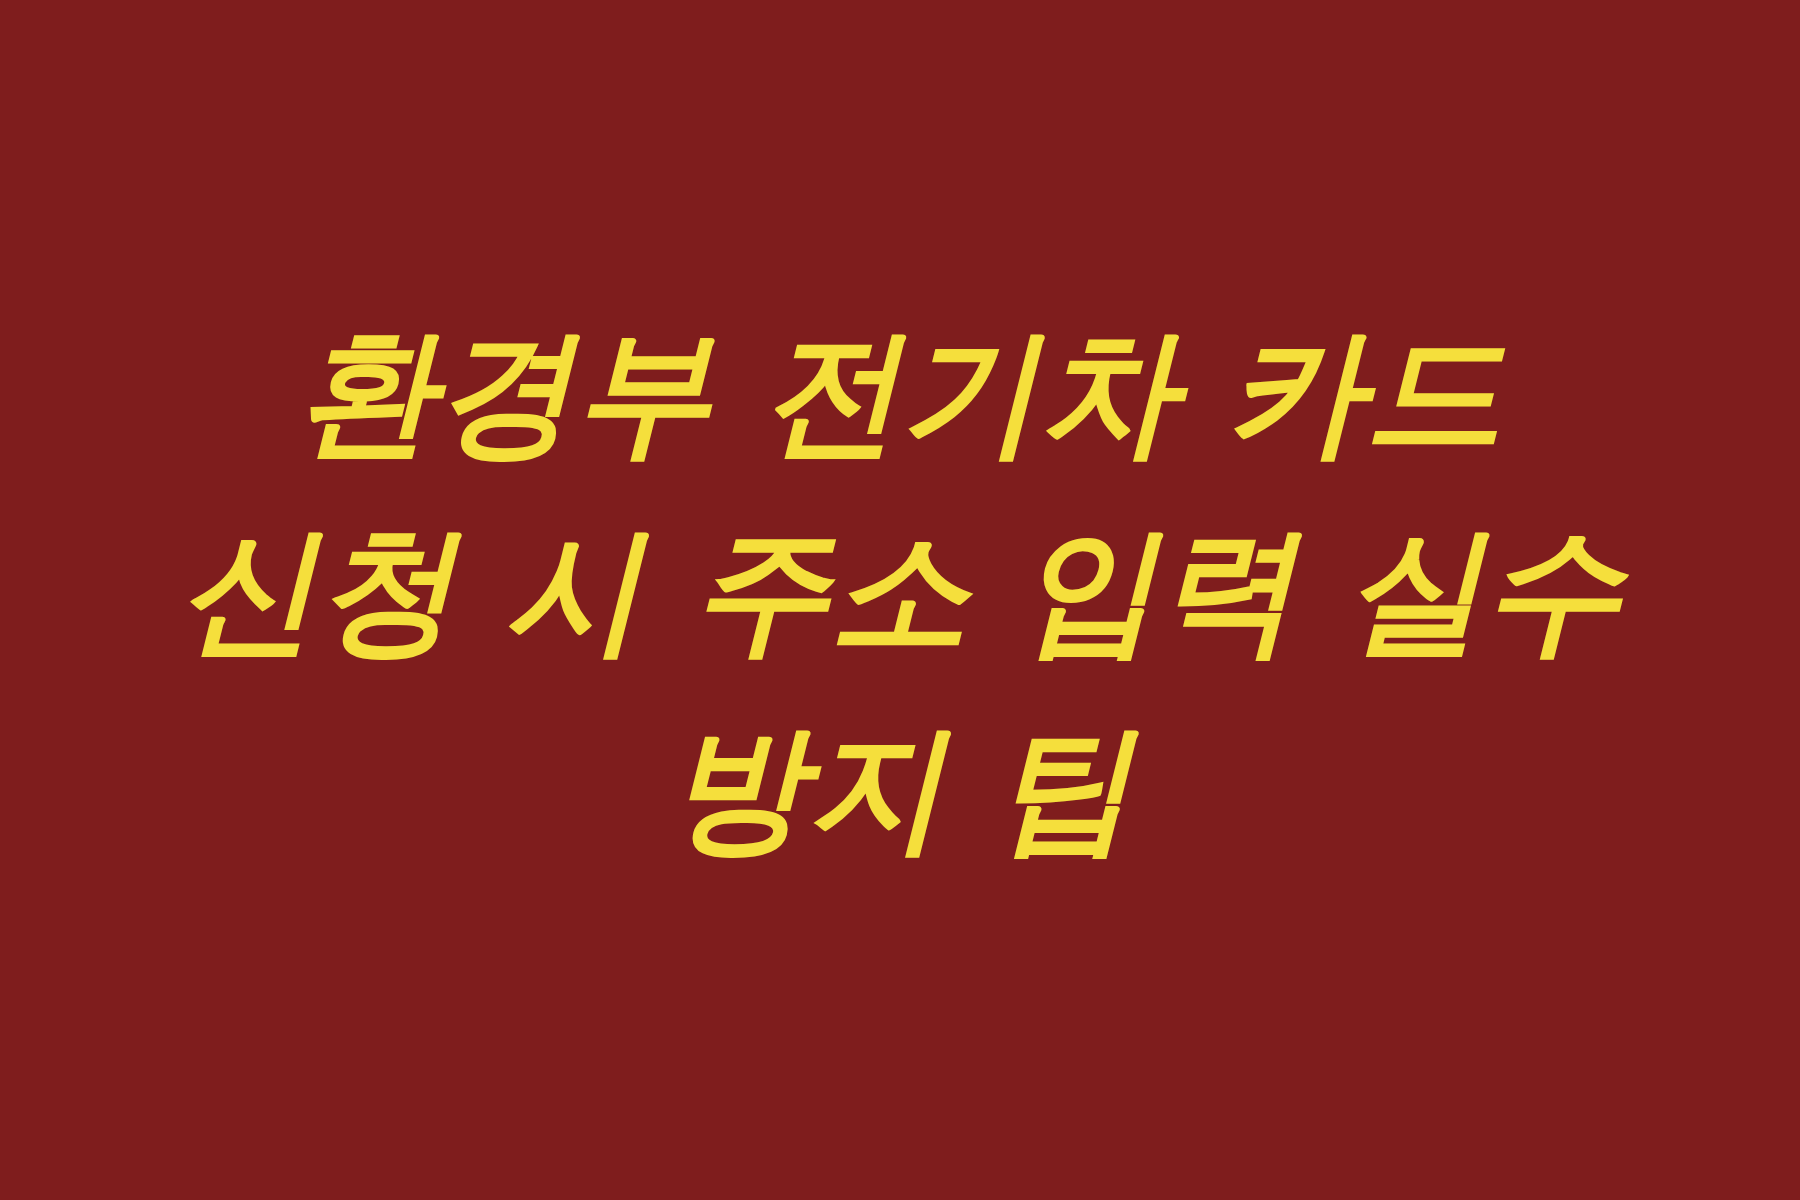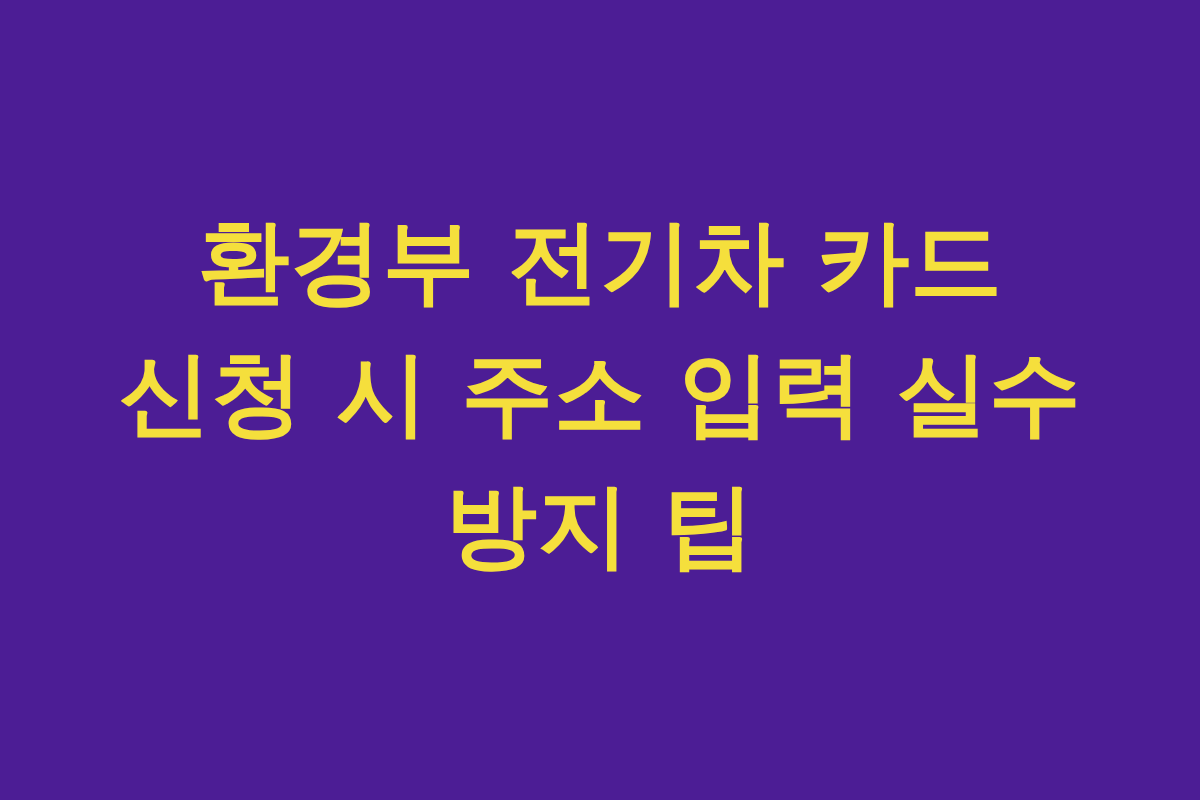--- a/index.html
+++ b/index.html
@@ -44,21 +44,21 @@
     font-weight: 700;
     letter-spacing: 0.5px;
     word-break: keep-all;
     white-space: pre-line;
     text-rendering: optimizeLegibility;
   }
 </style>
 </head>
 <body>
 
-<div class="thumbnail-card" style="background-color: #4c1d95;">
+<div class="thumbnail-card" style="background-color: #7f1d1d; font-style: italic;">
 
   <div class="title-block">
 
     <h1 class="title-text" style="color: rgb(245, 223, 60);">환경부 전기차 카드 신청 시 주소 입력 실수 방지 팁</h1>
 
   </div>
 
 </div>
 
 </body></html>

